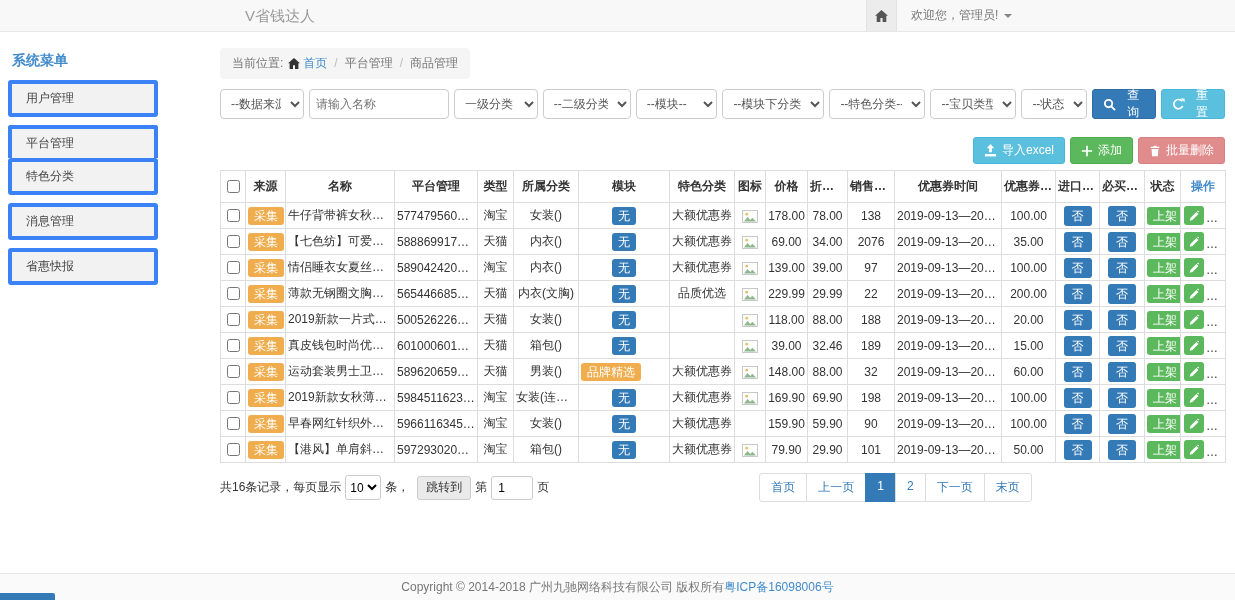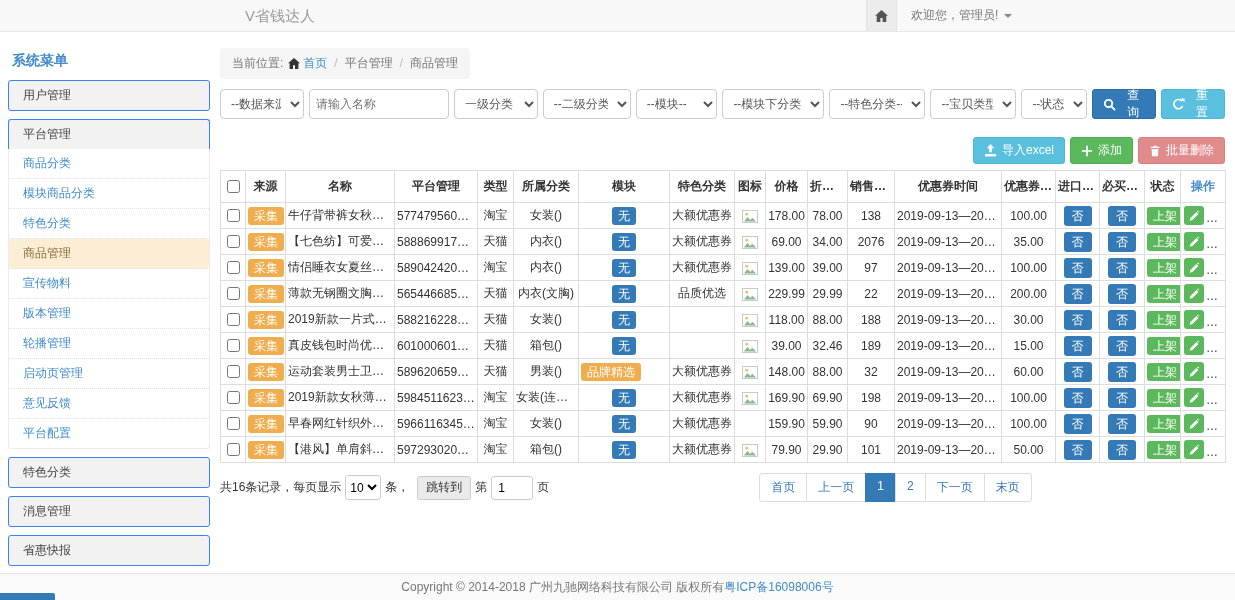--- a/index.html
+++ b/index.html
@@ -10,23 +10,23 @@
   
   .topbar{height:32px;background:#f8f8f8;border-bottom:1px solid #e7e7e7;position:relative;}
   .brand{position:absolute;left:245px;top:0;line-height:32px;font-size:15px;color:#9a9a9a;}
   .topbar-right{position:absolute;left:866px;top:0;height:31px;display:flex;align-items:stretch;}
   .home-box{width:31px;background:#ececec;border-left:1px solid #e2e2e2;border-right:1px solid #e2e2e2;
             display:flex;align-items:center;justify-content:center;cursor:pointer;}
   .welcome{display:flex;align-items:center;gap:6px;padding:0 14px;color:#777;cursor:pointer;text-align:right;}
   .caret-down{width:0;height:0;border-left:4px solid transparent;border-right:4px solid transparent;border-top:4px solid #888;}
 
   
-  .sidebar{position:absolute;left:8px;top:46px;width:202px;height:527px;overflow:hidden;}
+  .sidebar{position:absolute;left:8px;top:46px;width:150px;height:527px;overflow:hidden;}
   .side-title{color:#428bca;font-weight:bold;font-size:14px;padding:6px 4px 10px;}
-  .side-group{background:#f2f2f2;border:1px solid #3b82f6;border-radius:3px;padding:6px 14px;
+  .side-group{background:#f2f2f2;border:4px solid #3b82f6;border-radius:3px;padding:6px 14px;
               margin-bottom:8px;color:#444;cursor:pointer;}
   .side-group.expanded{margin-bottom:0;border-bottom:none;border-radius:3px 3px 0 0;}
   .side-children{background:#fff;border:1px solid #ececec;border-top:none;border-radius:0 0 3px 3px;margin-bottom:8px;}
   .side-child{padding:6px 14px;border-bottom:1px dotted #e3e3e3;color:#428bca;cursor:pointer;}
   .side-child:last-child{border-bottom:none;}
   .side-child.active{background:#fbeed5;color:#8a6d3b;border-radius:3px;}
 
   
   .content{position:absolute;left:220px;top:40px;width:1005px;}
   .breadcrumb{display:inline-flex;align-items:center;background:#f5f5f5;border-radius:4px;
@@ -118,32 +118,20 @@
       <span class="caret-down"></span>
     </div>
   </div>
 </header>
 
 <aside class="sidebar">
   <div class="side-title">系统菜单</div>
   <div id="side-groups">
       <div class="side-group">用户管理</div>
       <div class="side-group expanded">平台管理</div>
-      <div class="side-children">
-        <div class="side-child">商品分类</div>
-        <div class="side-child">模块商品分类</div>
-        <div class="side-child">特色分类</div>
-        <div class="side-child active">商品管理</div>
-        <div class="side-child">宣传物料</div>
-        <div class="side-child">版本管理</div>
-        <div class="side-child">轮播管理</div>
-        <div class="side-child">启动页管理</div>
-        <div class="side-child">意见反馈</div>
-        <div class="side-child">平台配置</div>
-      </div>
       <div class="side-group">特色分类</div>
       <div class="side-group">消息管理</div>
       <div class="side-group">省惠快报</div>
     </div>
 </aside>
 
 <main class="content">
 
   <div class="breadcrumb">
     <span>当前位置:</span>
@@ -353,35 +341,35 @@
             </button><button class="mini-btn mini-red">
               <svg class="ic" width="12" height="12" viewBox="0 0 14 14">
                 <path fill="#fff" d="M5.5 1h3l.5 1H12v1.6H2V2h3zM3 4.6h8L10.4 13H3.6z"></path>
               </svg>
             </button></td>
         </tr>
         <tr>
           <td><input type="checkbox" style=""></td>
           <td><span class="badge bg-orange">采集</span></td>
           <td>2019新款一片式系...</td>
-          <td>588216228899</td>
+          <td>500526226663</td>
           <td>天猫</td>
           <td>女装()</td>
           <td><span class="badge bg-blue">无</span></td>
           <td></td>
           <td><svg class="ic" width="16" height="13" viewBox="0 0 16 13">
               <rect x="0.5" y="0.5" width="15" height="12" fill="#fdfdfd" stroke="#c9c9c9"></rect>
               <circle cx="4.7" cy="4.2" r="1.4" fill="#e4c06a"></circle>
               <path d="M2 11.5l3.5-4.5 2.8 3 2-2.2 3.7 3.7z" fill="#8db78d"></path>
             </svg></td>
           <td>118.00</td>
           <td>88.00</td>
           <td>188</td>
           <td>2019-09-13—2019-09-19</td>
-          <td>30.00</td>
+          <td>20.00</td>
           <td><span class="badge bg-blue sq">否</span></td>
           <td><span class="badge bg-blue sq">否</span></td>
           <td><span class="badge bg-green">上架</span></td>
           <td><button class="mini-btn mini-green">
               <svg class="ic" width="12" height="12" viewBox="0 0 14 14">
                 <path fill="#fff" d="M2 12.5l.8-3.2 7-7 2.4 2.4-7 7zM10.6 1.5L12.1 3l1-1L11.6.5z"></path>
               </svg>
             </button><button class="mini-btn mini-red">
               <svg class="ic" width="12" height="12" viewBox="0 0 14 14">
                 <path fill="#fff" d="M5.5 1h3l.5 1H12v1.6H2V2h3zM3 4.6h8L10.4 13H3.6z"></path>

